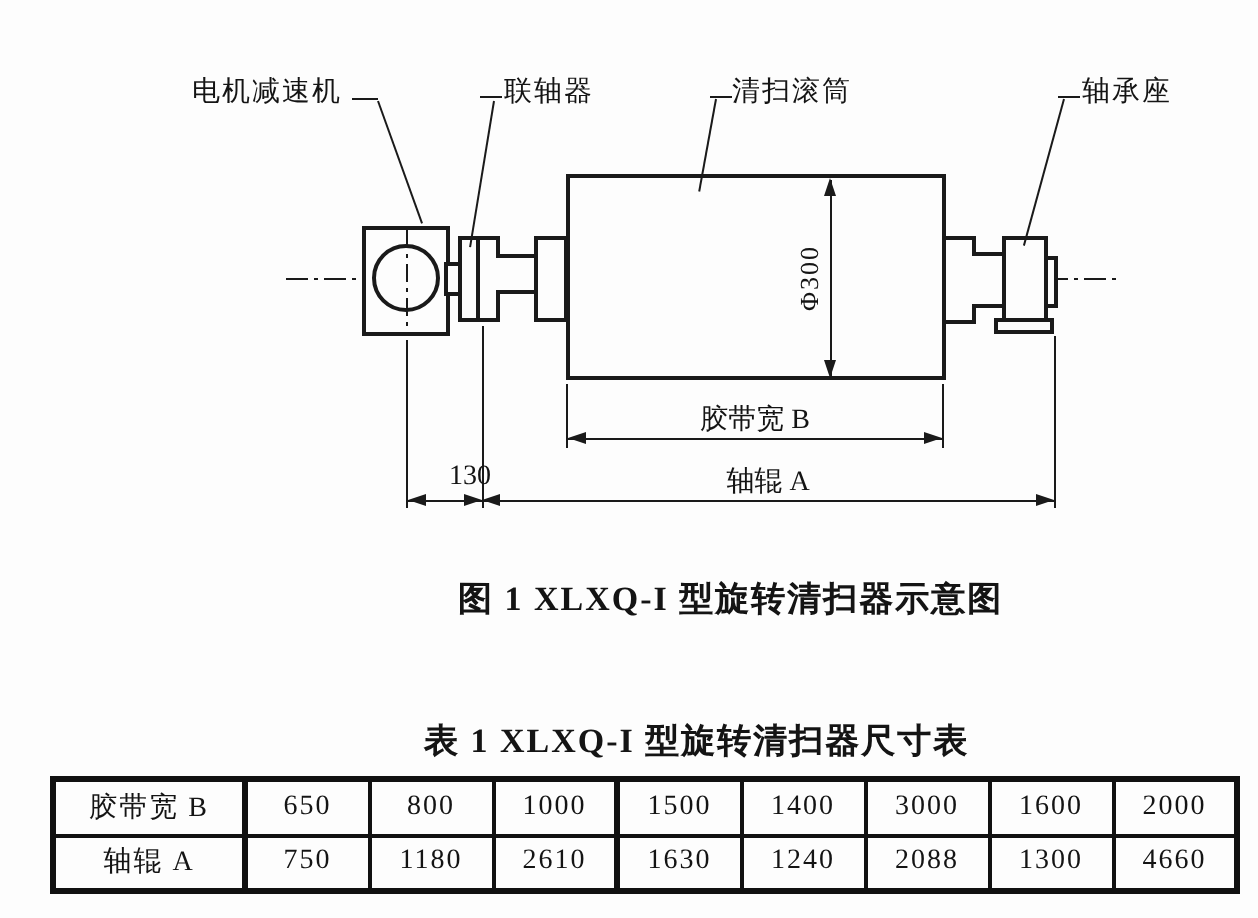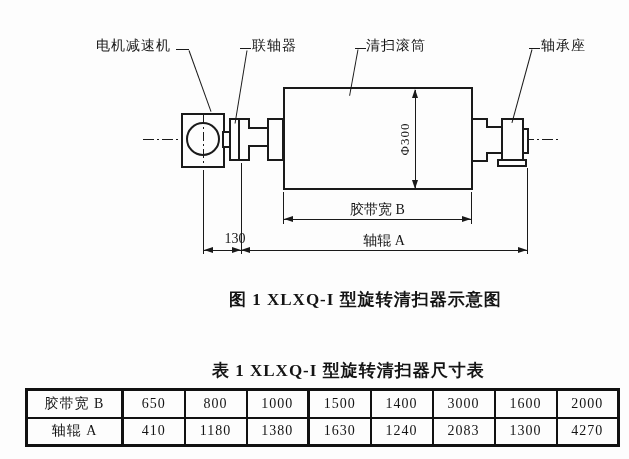--- a/index.html
+++ b/index.html
@@ -117,25 +117,25 @@
       <td>800</td>
       <td>1000</td>
       <td>1500</td>
       <td>1400</td>
       <td>3000</td>
       <td>1600</td>
       <td>2000</td>
     </tr>
     <tr>
       <td>轴辊 A</td>
-      <td>410</td>
+      <td>750</td>
       <td>1180</td>
-      <td>1380</td>
+      <td>2610</td>
       <td>1630</td>
       <td>1240</td>
-      <td>2083</td>
+      <td>2088</td>
       <td>1300</td>
-      <td>4270</td>
+      <td>4660</td>
     </tr>
   </tbody>
     </table>
 
 </div>
 
 </body></html>

